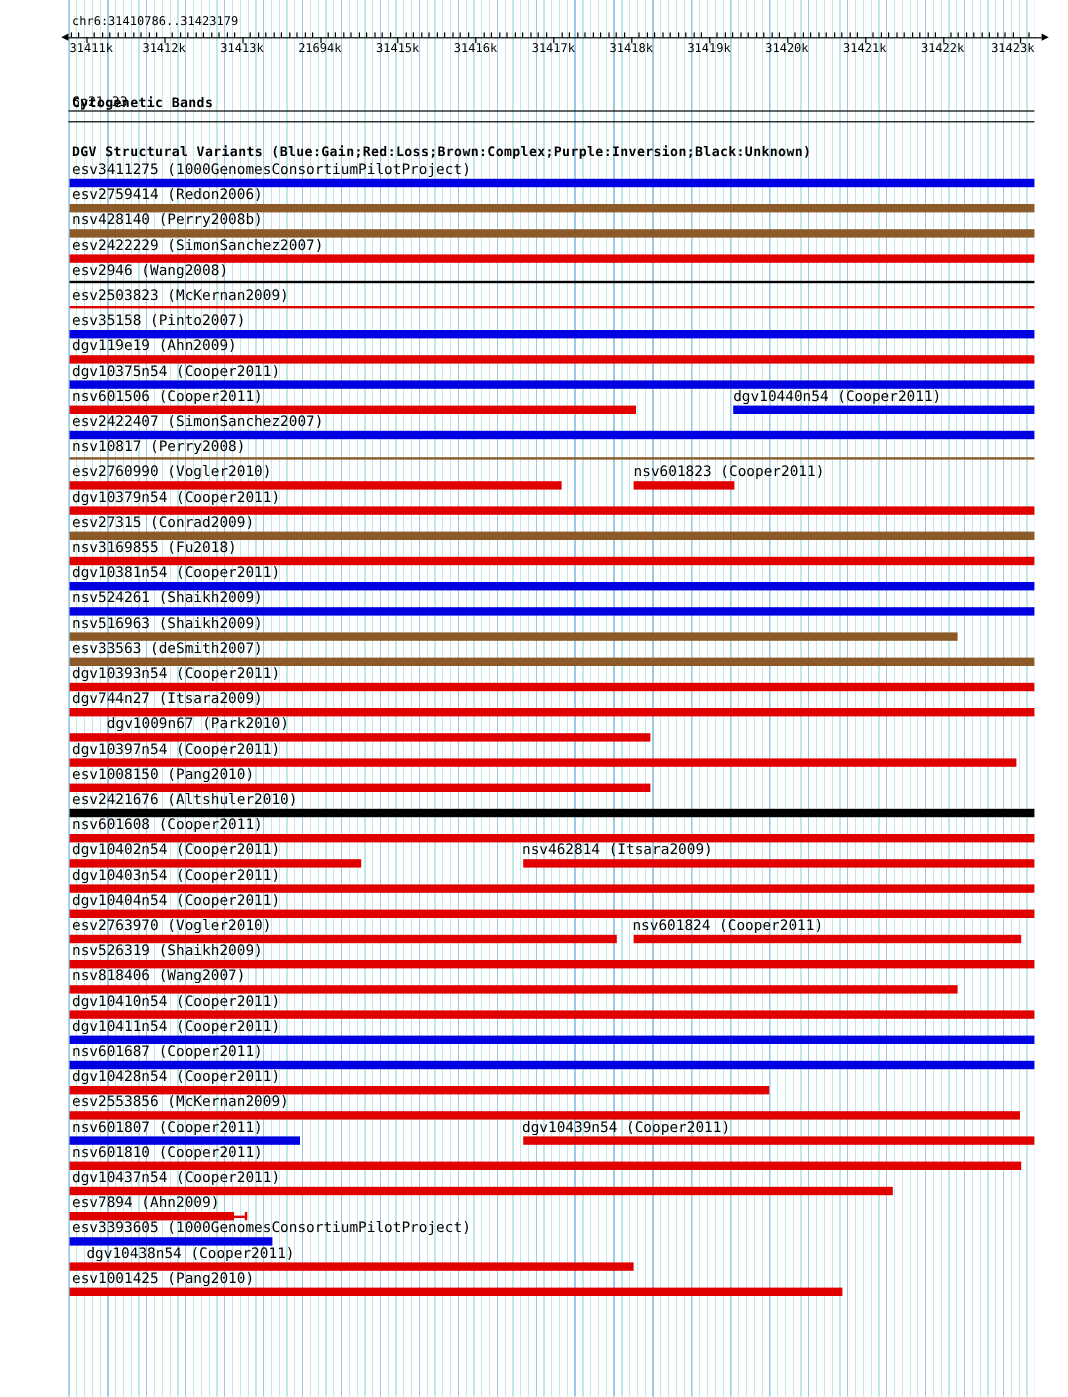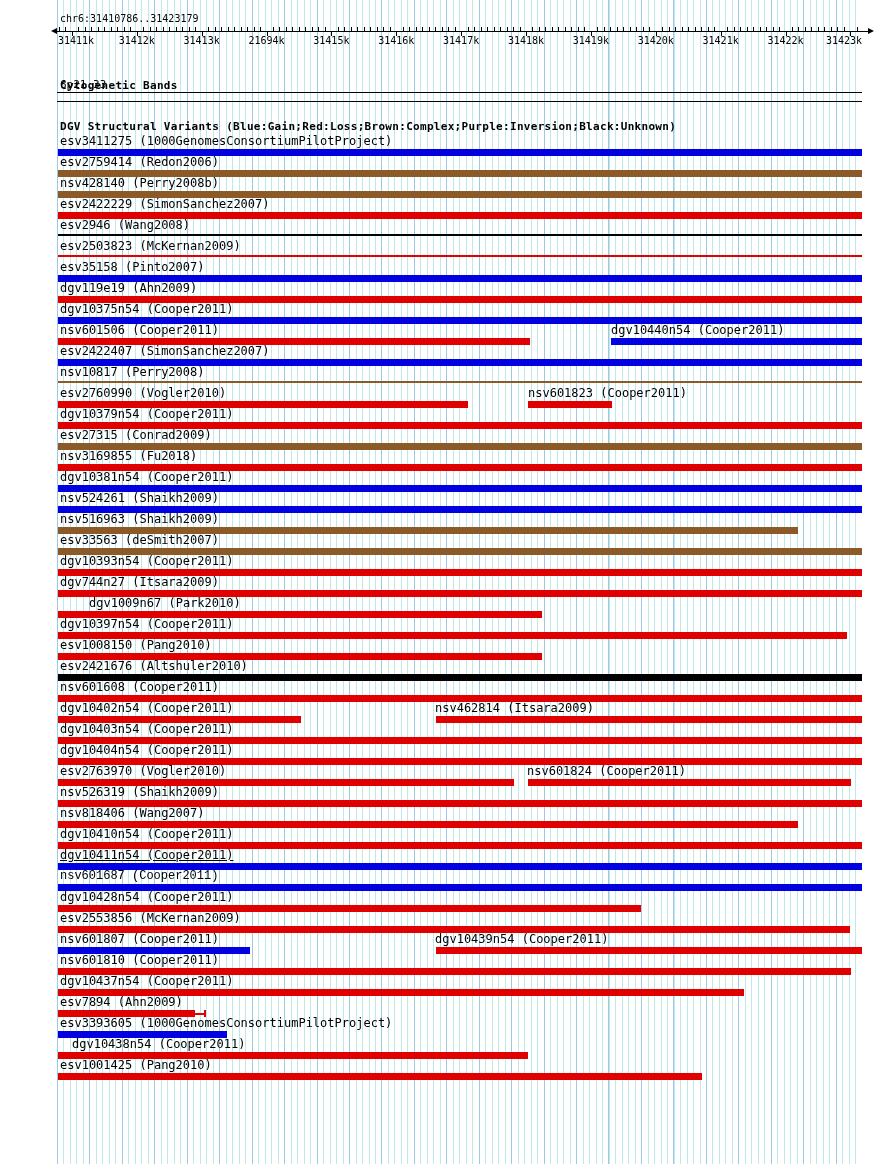--- a/index.html
+++ b/index.html
@@ -331,24 +331,24 @@
       </div>
       <div class="vrow" style="top: 808px;">
         <div class="vlabel" style="left: 60px;">nsv818406 (Wang2007)</div>
         <div class="vbar thick" style="left: 58px; width: 740px; background: rgb(224, 0, 0);"></div>
       </div>
       <div class="vrow" style="top: 829px;">
         <div class="vlabel" style="left: 60px;">dgv10410n54 (Cooper2011)</div>
         <div class="vbar thick" style="left: 58px; width: 804px; background: rgb(224, 0, 0);"></div>
       </div>
       <div class="vrow" style="top: 850px;">
-        <div class="vlabel" style="left: 60px; text-decoration: underline;">dgv10411n54 (Cooper2011)</div>
-        <div class="vbar thick" style="left: 58px; width: 804px; background: rgb(0, 0, 224);"></div>
-      </div>
-      <div class="vrow" style="top: 871px; font-family: Liberation Mono, monospace;">
+        <div class="vlabel" style="left: 60px;">dgv10411n54 (Cooper2011)</div>
+        <div class="vbar thick" style="left: 58px; width: 804px; background: rgb(0, 0, 224);"></div>
+      </div>
+      <div class="vrow" style="top: 871px;">
         <div class="vlabel" style="left: 60px;">nsv601687 (Cooper2011)</div>
         <div class="vbar thick" style="left: 58px; width: 804px; background: rgb(0, 0, 224);"></div>
       </div>
       <div class="vrow" style="top: 892px;">
         <div class="vlabel" style="left: 60px;">dgv10428n54 (Cooper2011)</div>
         <div class="vbar thick" style="left: 58px; width: 583px; background: rgb(224, 0, 0);"></div>
       </div>
       <div class="vrow" style="top: 913px;">
         <div class="vlabel" style="left: 60px;">esv2553856 (McKernan2009)</div>
         <div class="vbar thick" style="left: 58px; width: 792px; background: rgb(224, 0, 0);"></div>

